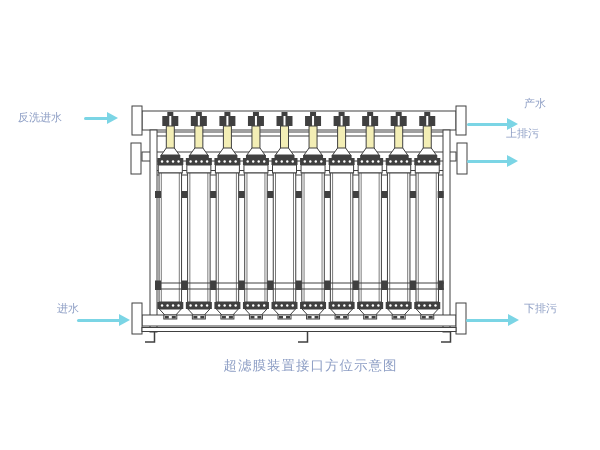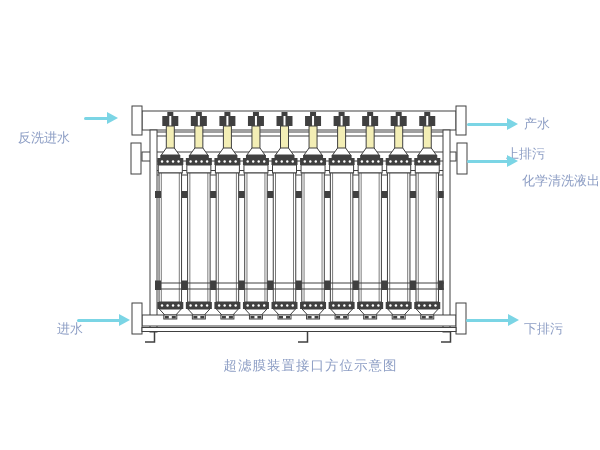--- a/index.html
+++ b/index.html
@@ -2,22 +2,22 @@
 <html style="--arrow: #7bd5e5; --labelText: #8c9dc4; --bg: #ffffff;"><head>
 <meta charset="utf-8">
 <style>
   html,body{margin:0;padding:0;background:#fff;}
   .canvas{
     position:relative;width:600px;height:450px;background:var(--bg,#fff);
     overflow:hidden;font-family:"Liberation Sans",sans-serif;
   }
   .canvas svg{position:absolute;left:0;top:0;}
   .port-label{
-    position:absolute;font-size:13px;line-height:15px;
-    color:var(--labelText,#8c9dc4);white-space:nowrap;margin-top:20px;
+    position:absolute;font-size:11px;line-height:15px;
+    color:var(--labelText,#8c9dc4);white-space:nowrap;
   }
   .caption{
     position:absolute;left:0;right:0;top:357px;text-align:center;
     font-size:13.5px;color:var(--labelText,#8c9dc4);letter-spacing:1px;margin-left:21px;
   }
   .flow-arrow{position:absolute;height:13px;}
   .flow-arrow .shaft{
     position:absolute;left:0;right:9px;top:5px;height:3.5px;
     background:var(--arrow,#7bd5e5);border-radius:2px;
   }
@@ -356,21 +356,20 @@
   <div class="flow-arrow" style="left:467px;top:117.5px;width:51px">
     <span class="shaft"></span>
     <span class="head"></span>
   </div>
   <div class="port-label" style="left:506px;top:126px">上排污</div>
 
   <div class="flow-arrow" style="left:467px;top:154.5px;width:51px">
     <span class="shaft"></span>
     <span class="head"></span>
   </div>
-  <div class="port-label" style="left:522px;top:153px">化学清洗液出</div>
 
   <div class="flow-arrow" style="left:466px;top:313.5px;width:53px">
     <span class="shaft"></span>
     <span class="head"></span>
   </div>
   <div class="port-label" style="left:524px;top:301px">下排污</div>
 
   <div class="caption">超滤膜装置接口方位示意图</div>
 </div>
 

